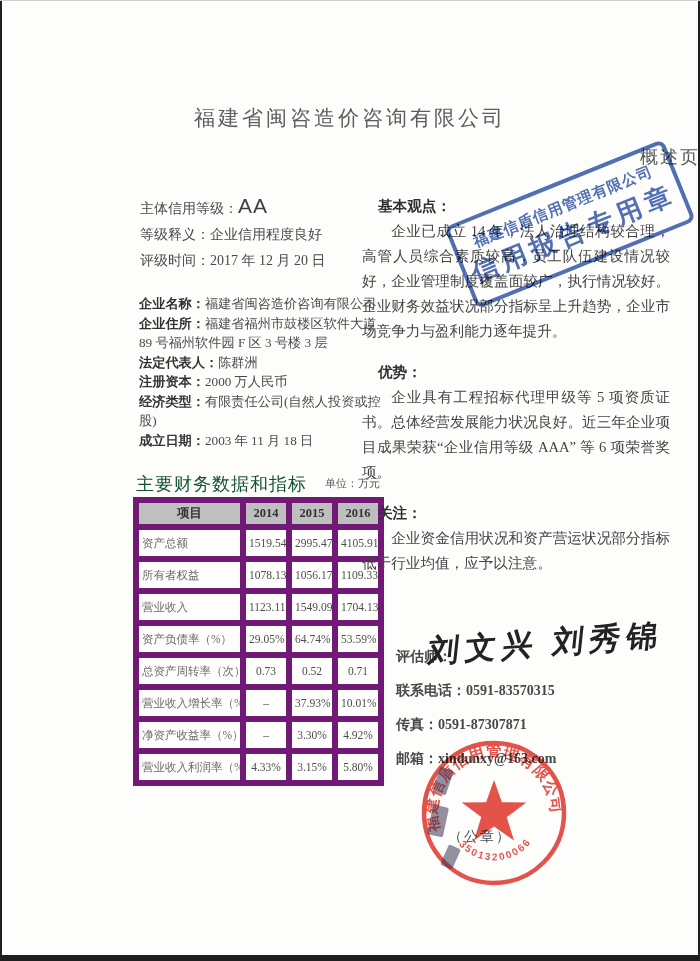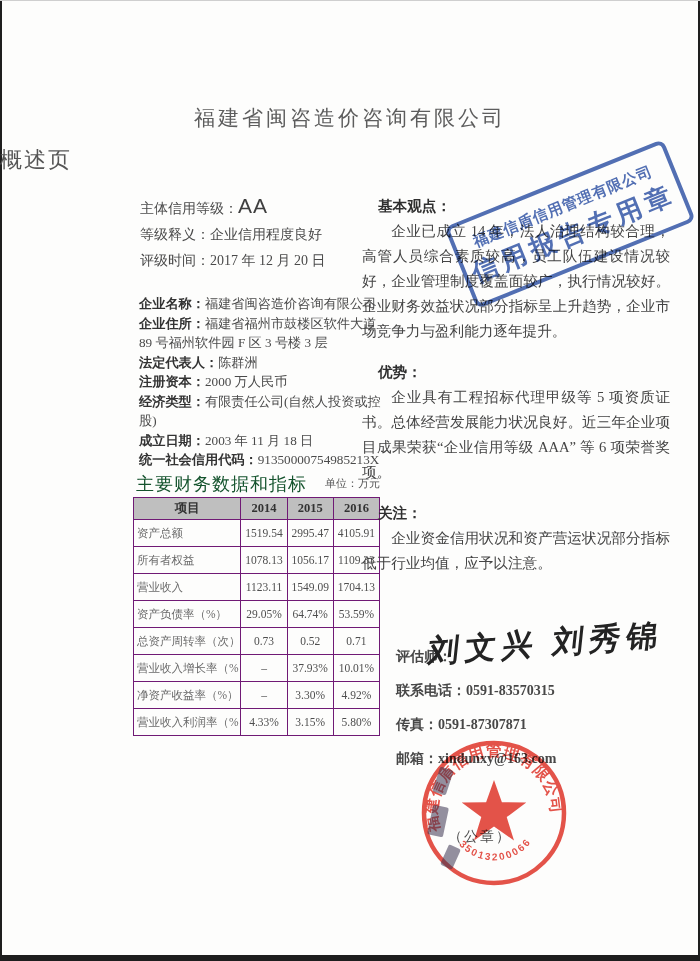--- a/index.html
+++ b/index.html
@@ -14,41 +14,41 @@
   .edge-left{left:0;top:0;width:2px;height:961px;}
   .edge-right{right:0;top:0;width:2px;height:961px;}
   .edge-bottom{left:0;bottom:0;width:700px;height:6px;}
   .edge-top{left:0;top:0;width:700px;height:1px;background:#cfcfcf;}
 
   .doc-title{
     position:absolute;left:0;top:104px;width:700px;text-align:center;
     font-size:21px;letter-spacing:3px;color:#5d5d5d;font-weight:500;
   }
   .doc-subtitle{
-    position:absolute;left:0;top:145px;width:700px;text-align:left;
-    font-size:22px;letter-spacing:2px;color:#565656;
+    position:absolute;left:0;top:145px;width:700px;text-align:right;
+    font-size:18px;letter-spacing:2px;color:#565656;
   }
 
   
   .rating-block{position:absolute;left:140px;top:194px;width:250px;font-size:14px;color:#4a4a4a;}
   .rating-line{margin-bottom:8px;}
   .rating-grade{font-size:21px;color:#3f3f3f;font-family:"Liberation Sans","DejaVu Sans",sans-serif;letter-spacing:1px;}
 
   .company-block{position:absolute;left:139px;top:294px;width:243px;font-size:13.2px;line-height:1.48;color:#4a4a4a;}
   .company-block .lbl{font-weight:bold;color:#333;}
 
   .fin-title-row{position:absolute;left:136px;top:472px;width:244px;}
   .fin-title{font-size:18px;color:#14532d;letter-spacing:1px;display:inline-block;}
   .fin-unit{font-size:11px;color:#555;float:right;margin-top:4px;}
 
   table.fin{
     position:absolute;left:133px;top:497px;border-collapse:collapse;
     font-size:11.5px;color:#4e4e4e;table-layout:fixed;width:247px;
   }
-  table.fin td,table.fin th{border:1px solid #701a75;padding:0 3px;height:26px;overflow:hidden;white-space:nowrap;margin-top:35px;}
+  table.fin td,table.fin th{border:6px solid #701a75;padding:0 3px;height:26px;overflow:hidden;white-space:nowrap;margin-top:35px;}
   table.fin th{background:#bfbfbf;color:#333;font-size:12.5px;height:21px;font-weight:bold;}
   table.fin td.num{text-align:center;}
   table.fin col.c0{width:107px;}
   table.fin col.cy{width:46px;}
   table.fin td.name{color:#6a6a6a;}
 
   
   .rcol{position:absolute;left:362px;top:194px;width:308px;font-size:14.6px;line-height:25px;color:#444;}
   .r-heading{font-weight:bold;color:#2f2f2f;margin-left:16px;font-size:14.6px;}
   .r-para{text-indent:2em;text-align:justify;}
@@ -114,21 +114,20 @@
     </div>
   </div>
 
   <div class="company-block">
     <div><span class="lbl">企业名称：</span><span>福建省闽咨造价咨询有限公司</span></div>
     <div><span class="lbl">企业住所：</span><span>福建省福州市鼓楼区软件大道89 号福州软件园 F 区 3 号楼 3 层</span></div>
     <div><span class="lbl">法定代表人：</span><span>陈群洲</span></div>
     <div><span class="lbl">注册资本：</span><span>2000 万人民币</span></div>
     <div><span class="lbl">经济类型：</span><span>有限责任公司(自然人投资或控股)</span></div>
     <div><span class="lbl">成立日期：</span><span>2003 年 11 月 18 日</span></div>
-    <div><span class="lbl">统一社会信用代码：</span><span>91350000754985213X</span></div>
   </div>
 
   <div class="fin-title-row">
     <span class="fin-title">主要财务数据和指标</span>
     <span class="fin-unit">单位：万元</span>
   </div>
   <table class="fin">
     <colgroup>
         <col class="c0">
         <col class="cy">

